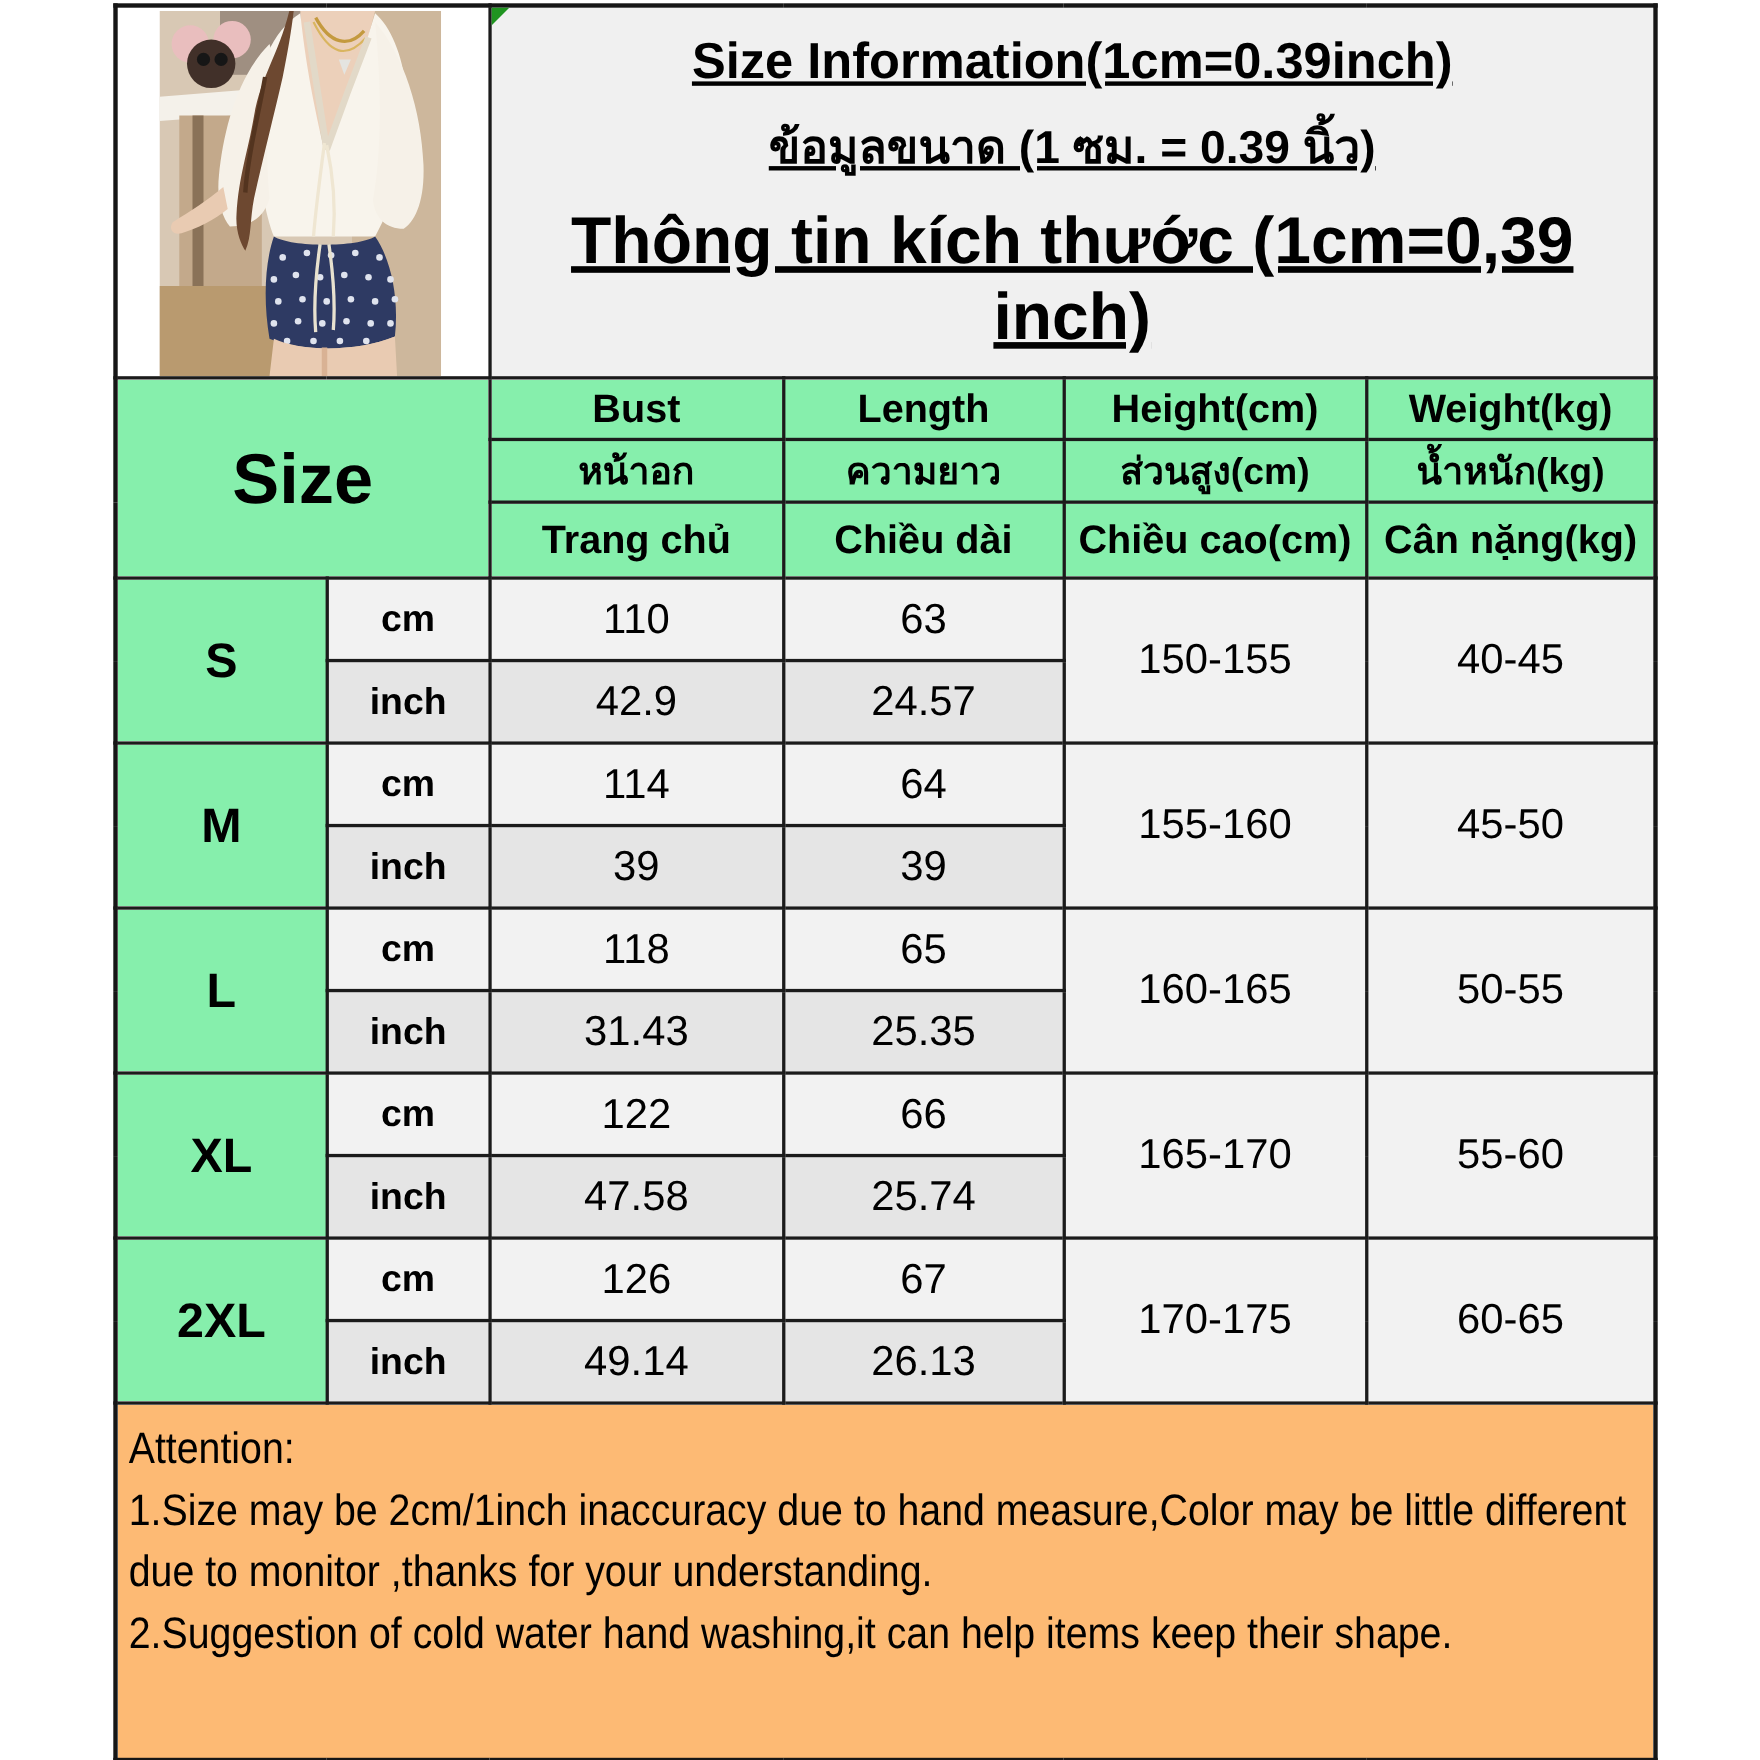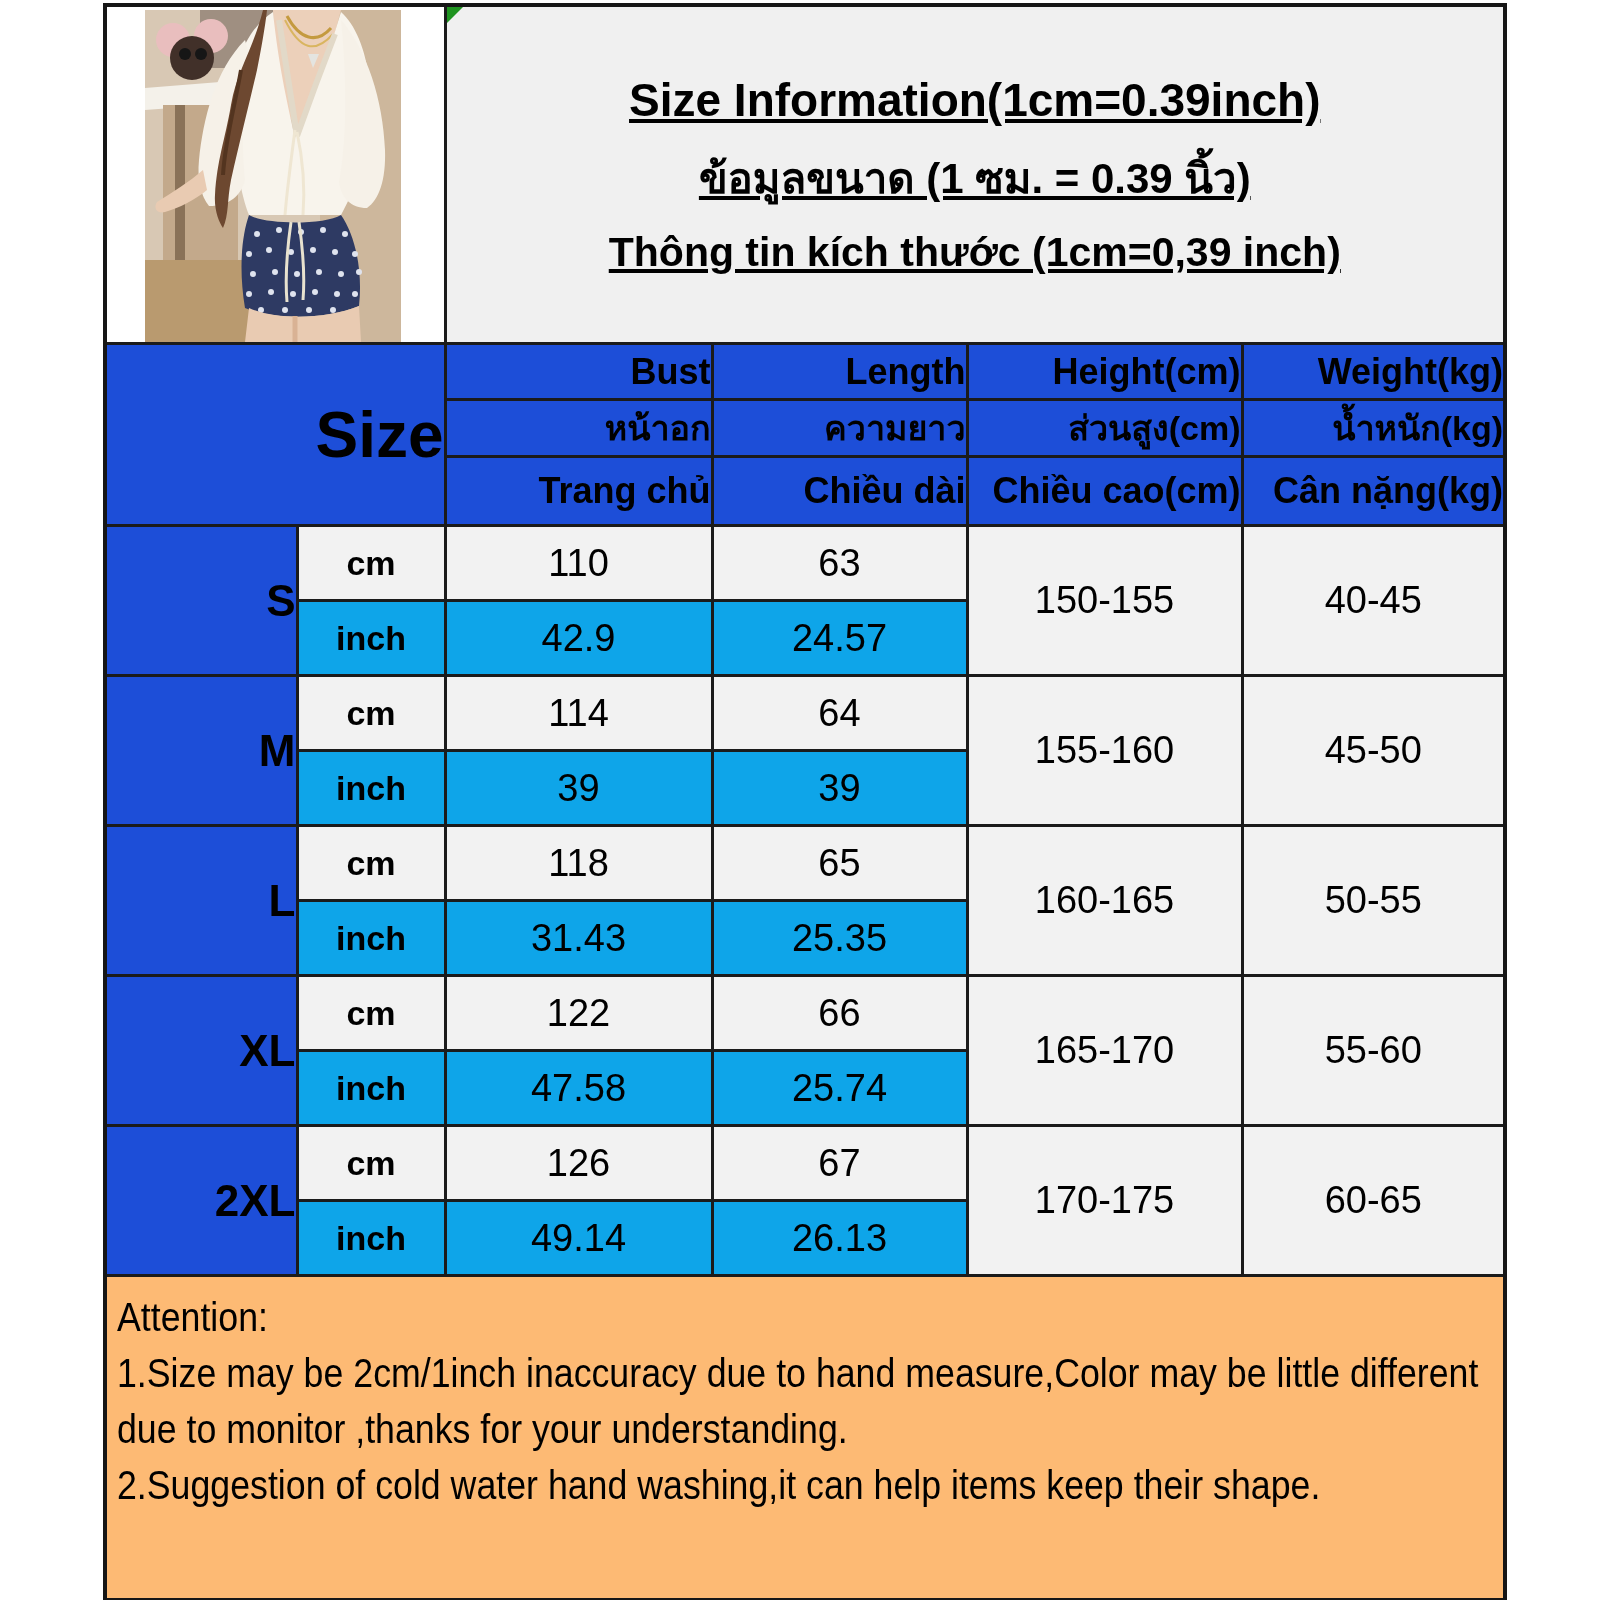--- a/index.html
+++ b/index.html
@@ -27,37 +27,37 @@
   }
   
   tr.r-photo   { height: 338px; text-decoration: underline; }
   tr.r-h1      { height: 56px; }
   tr.r-h2      { height: 57px; }
   tr.r-h3      { height: 69px; }
   tr.r-data    { height: 75px; }
   tr.r-att     { height: 324px; }
 
   
-  .g { background: #1d4ed8; text-align: right; }   
+  .g { background: #86efac; }   
   .s { background: #f2f2f2; }   
-  .w { background: #0ea5e9; }
+  .w { background: #e5e5e5; }
 
   .photo-cell { background: #ffffff; padding: 0; vertical-align: top; }
   .photo-cell svg { display: block; margin: 3px 0 0 38px; }
 
   .title-cell { background: #f0f0f0; position: relative; }
   .flag {
     position: absolute; left: -1px; top: -1px;
     width: 0; height: 0;
     border-top: 18px solid #1f9420;
     border-right: 18px solid transparent;
   }
   .t-en { font-size: 46px; font-weight: bold; margin-bottom: 18px; }
   .t-th { font-size: 42px; font-weight: bold; margin-bottom: 18px; }
-  .t-vi { font-size: 41px; font-weight: bold; }
+  .t-vi { font-size: 60px; font-weight: bold; }
 
   .size-big  { font-size: 64px; font-weight: bold; }
   .head-en   { font-size: 36px; font-weight: bold; }
   .head-th   { font-size: 34px; font-weight: bold; }
   .head-vi   { font-size: 36px; font-weight: bold; }
   .size-lbl  { font-size: 44px; font-weight: bold; }
   .unit      { font-size: 34px; font-weight: bold; }
   .val       { font-size: 38px; }
 
   .att-cell { background: #fdba74; text-align: left; vertical-align: top; padding: 12px 10px; }

